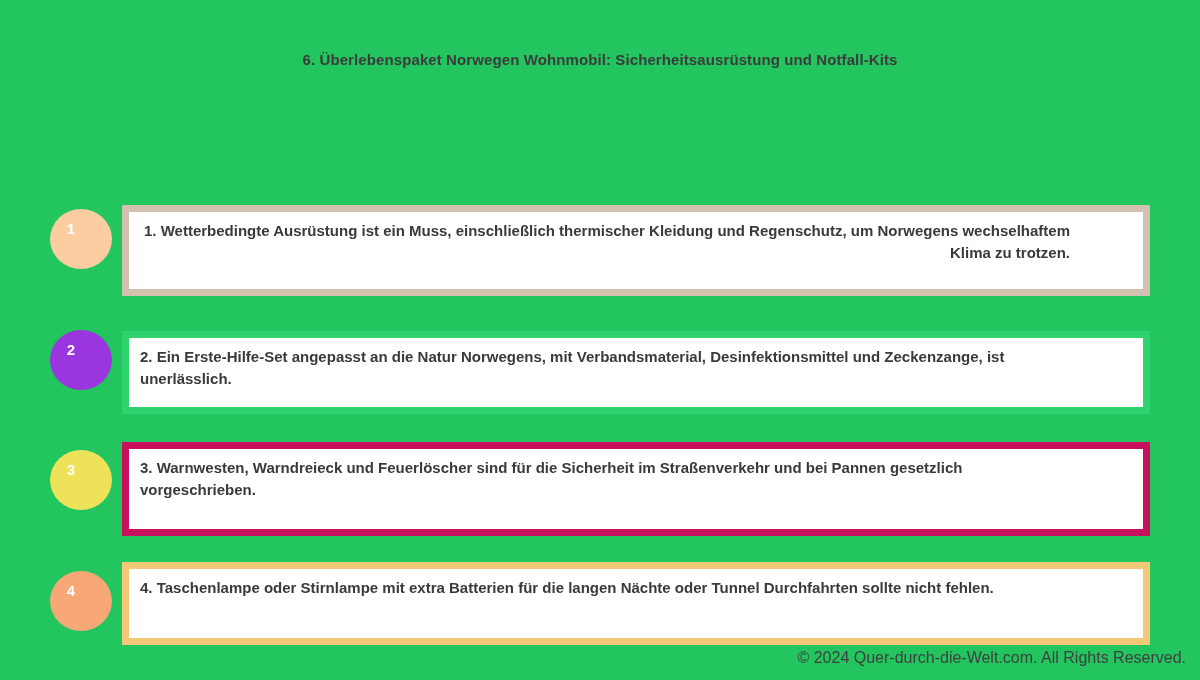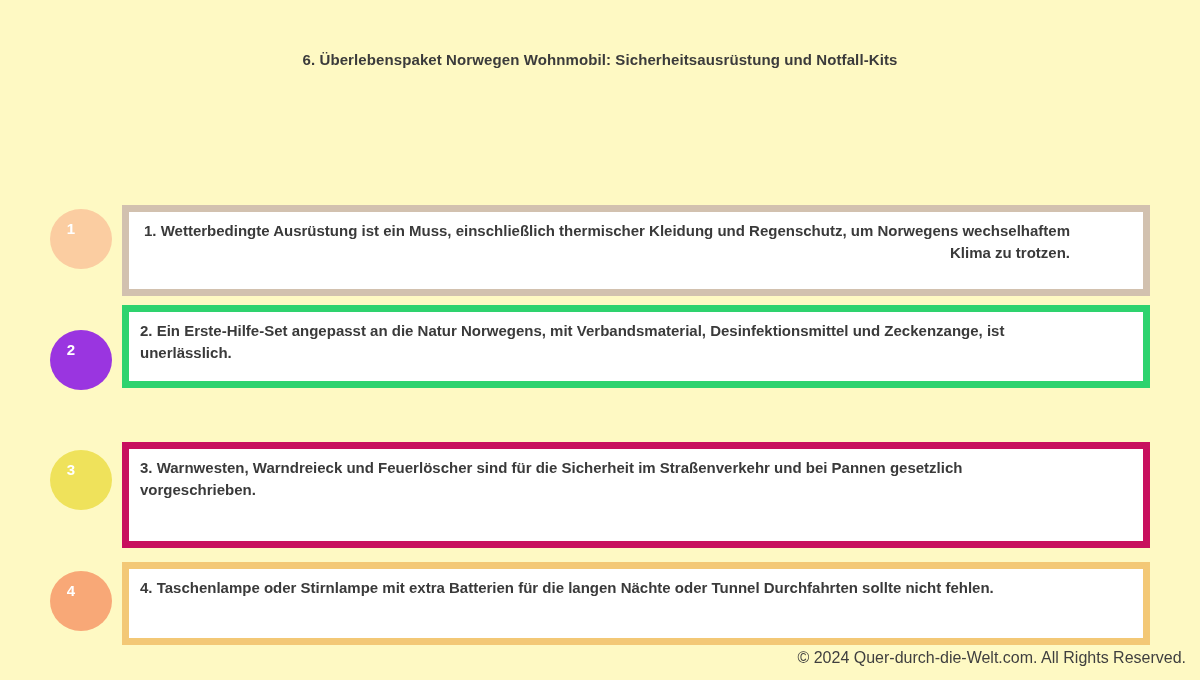--- a/index.html
+++ b/index.html
@@ -1,19 +1,19 @@
 <!DOCTYPE html>
 <html><head>
 <meta charset="utf-8">
 <style>
   * { margin: 0; padding: 0; box-sizing: border-box; }
   html, body { width: 1200px; height: 680px; background: #ffffff; }
   body { font-family: "Liberation Sans", sans-serif; position: relative; overflow: hidden; }
 
-  .page { position: relative; width: 1200px; height: 680px; background: #fef9c3; }
+  .page { position: relative; width: 1200px; height: 680px; background: #22c55e; }
 
   .page-title {
     position: absolute;
     top: 51px; left: 0; width: 1200px;
     text-align: center;
     font-size: 15px; font-weight: bold;
     color: #3b3b3b;
     letter-spacing: 0.1px;
   }
 
@@ -40,23 +40,23 @@
     max-width: 930px;
     font-size: 15px; font-weight: bold;
     line-height: 22px;
     color: #3a3a3a;
   }
 
   
   .row1 .badge { top: 209px; }
   .row1 .item-box { top: 205px; height: 91px; text-align: right; }
   .row2 .badge { top: 330px; }
-  .row2 .item-box { top: 305px; height: 83px; }
+  .row2 .item-box { top: 331px; height: 83px; }
   .row3 .badge { top: 450px; }
-  .row3 .item-box { top: 442px; height: 106px; }
+  .row3 .item-box { top: 442px; height: 94px; }
   .row4 .badge { top: 571px; }
   .row4 .item-box { top: 562px; height: 83px; }
 
   .copyright {
     position: absolute;
     top: 649px; right: 14px;
     font-size: 16px;
     color: #3f3f3f;
     z-index: 5;
     white-space: nowrap;

